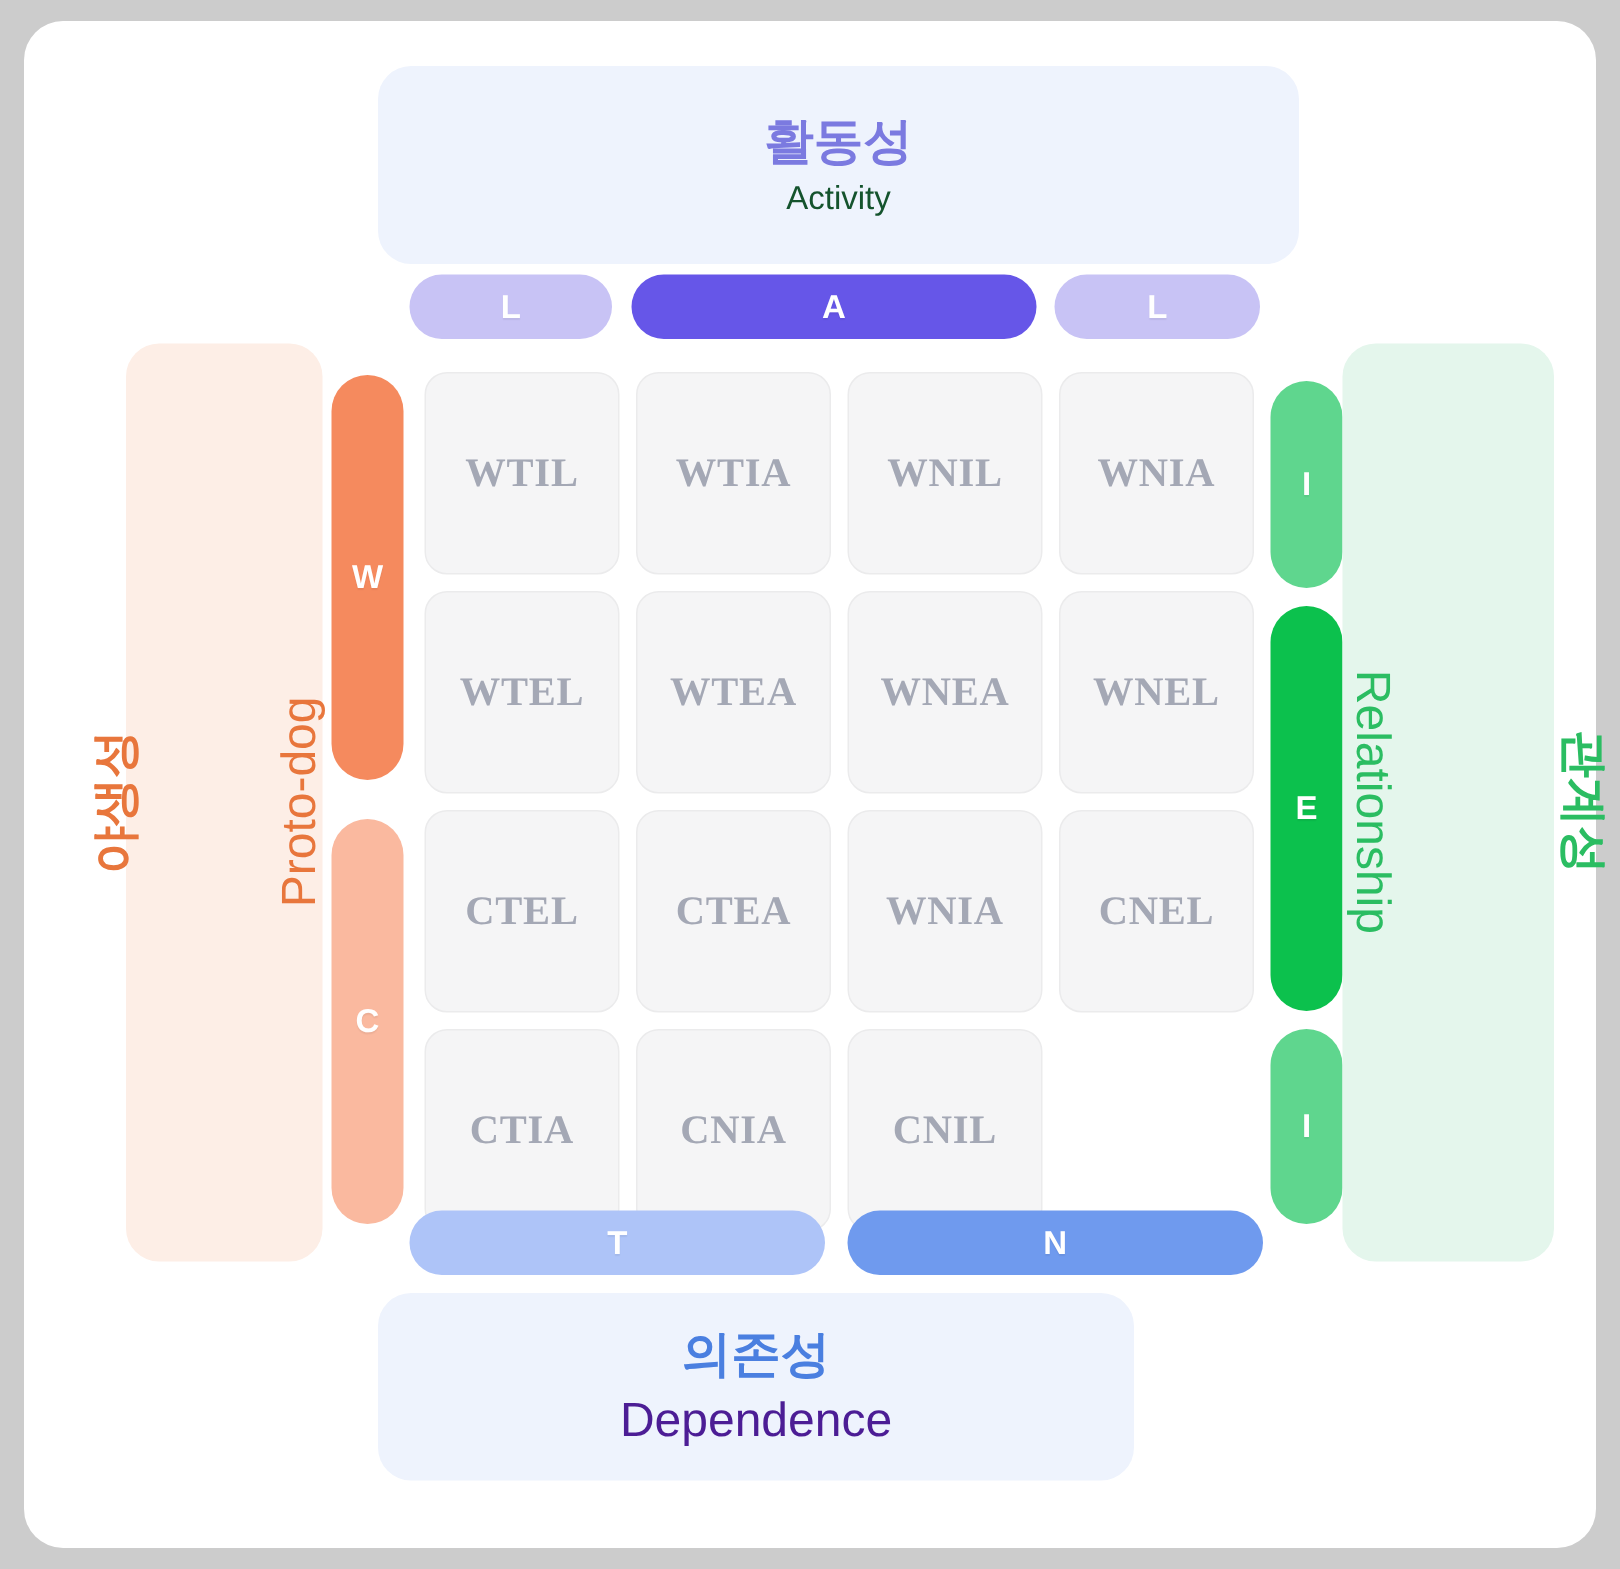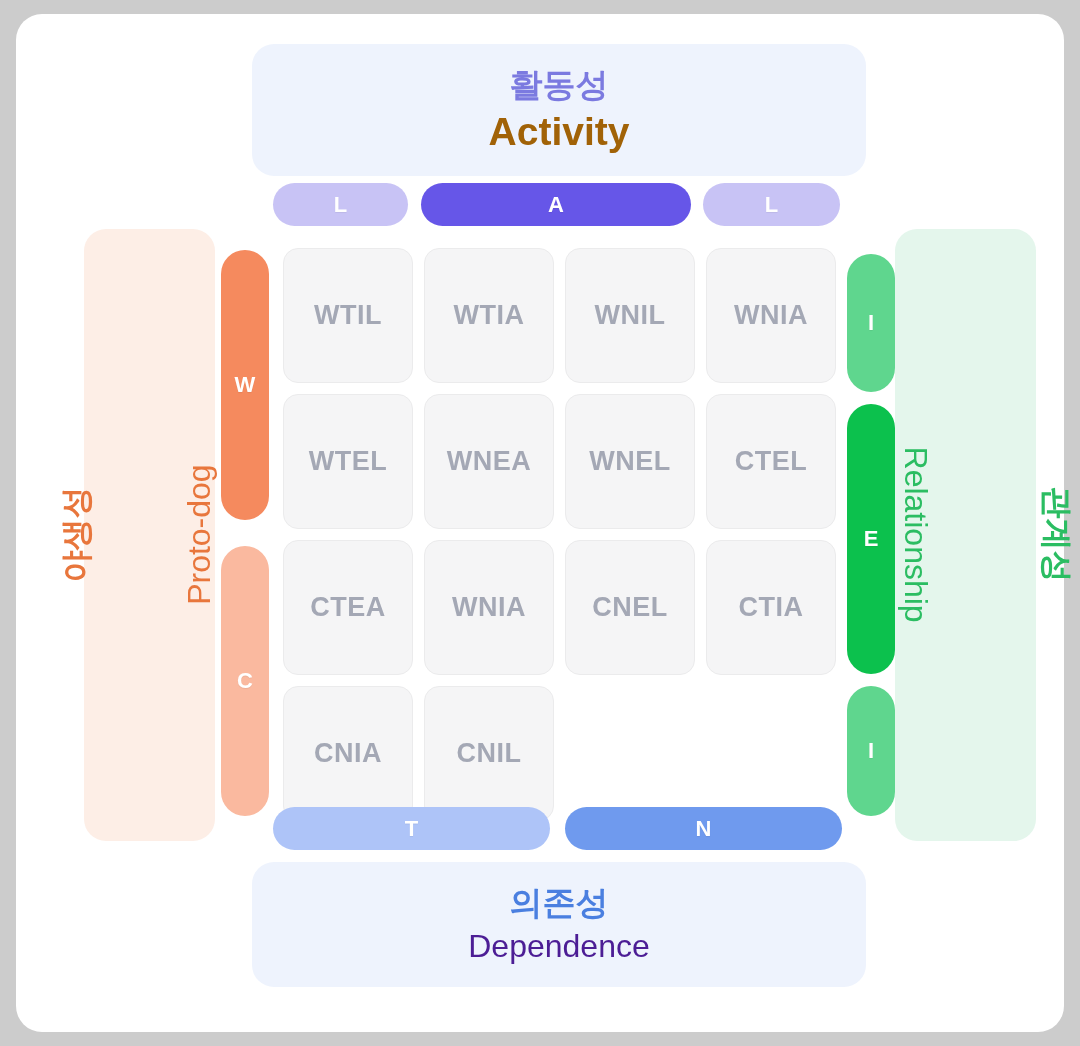--- a/index.html
+++ b/index.html
@@ -35,41 +35,41 @@
     display: flex;
     flex-direction: column;
     align-items: center;
     justify-content: center;
     gap: 6px;
   }
   .axis-panel-bottom {
     position: absolute;
     left: 236px;
     top: 848px;
-    width: 614px;
+    width: 504px;
     height: 125px;
     background: #eef3fd;
     border-radius: 22px;
     display: flex;
     flex-direction: column;
     align-items: center;
     justify-content: center;
     gap: 6px;
   }
   .axis-ko-top {
     font-size: 33px;
     font-weight: bold;
     color: #7b7ae0;
     letter-spacing: 0px;
     line-height: 1.15;
   }
   .axis-en-top {
-    font-size: 39px;
-    font-weight: bold;
-    color: #a16207;
+    font-size: 22px;
+    font-weight: normal;
+    color: #14532d;
     line-height: 1.15;
   }
   .axis-ko-bottom {
     font-size: 33px;
     font-weight: bold;
     color: #4a7fe0;
     line-height: 1.15;
   }
   .axis-en-bottom {
     font-size: 32px;
@@ -174,20 +174,21 @@
     background: #f5f5f6;
     border: 1px solid #ebebec;
     border-radius: 15px;
     display: flex;
     align-items: center;
     justify-content: center;
     font-size: 27px;
     font-weight: bold;
     color: #a4a8b5;
     letter-spacing: .5px;
+    font-family: Liberation Serif, serif;
   }
 </style>
 </head>
 <body>
 
 <div id="app">
 
   <div class="axis-panel-top">
     <div class="axis-ko-top">활동성</div>
     <div class="axis-en-top">Activity</div>
@@ -205,20 +206,21 @@
   <div class="pill pill-v" id="pill-left-w">W</div>
   <div class="pill pill-v" id="pill-left-c">C</div>
 
   <div id="grid">
     <div class="cell">WTIL</div>
     <div class="cell">WTIA</div>
     <div class="cell">WNIL</div>
     <div class="cell">WNIA</div>
 
     <div class="cell">WTEL</div>
+    <div class="cell">WTEA</div>
     <div class="cell">WNEA</div>
     <div class="cell">WNEL</div>
 
     <div class="cell">CTEL</div>
     <div class="cell">CTEA</div>
     <div class="cell">WNIA</div>
     <div class="cell">CNEL</div>
 
     <div class="cell">CTIA</div>
     <div class="cell">CNIA</div>

